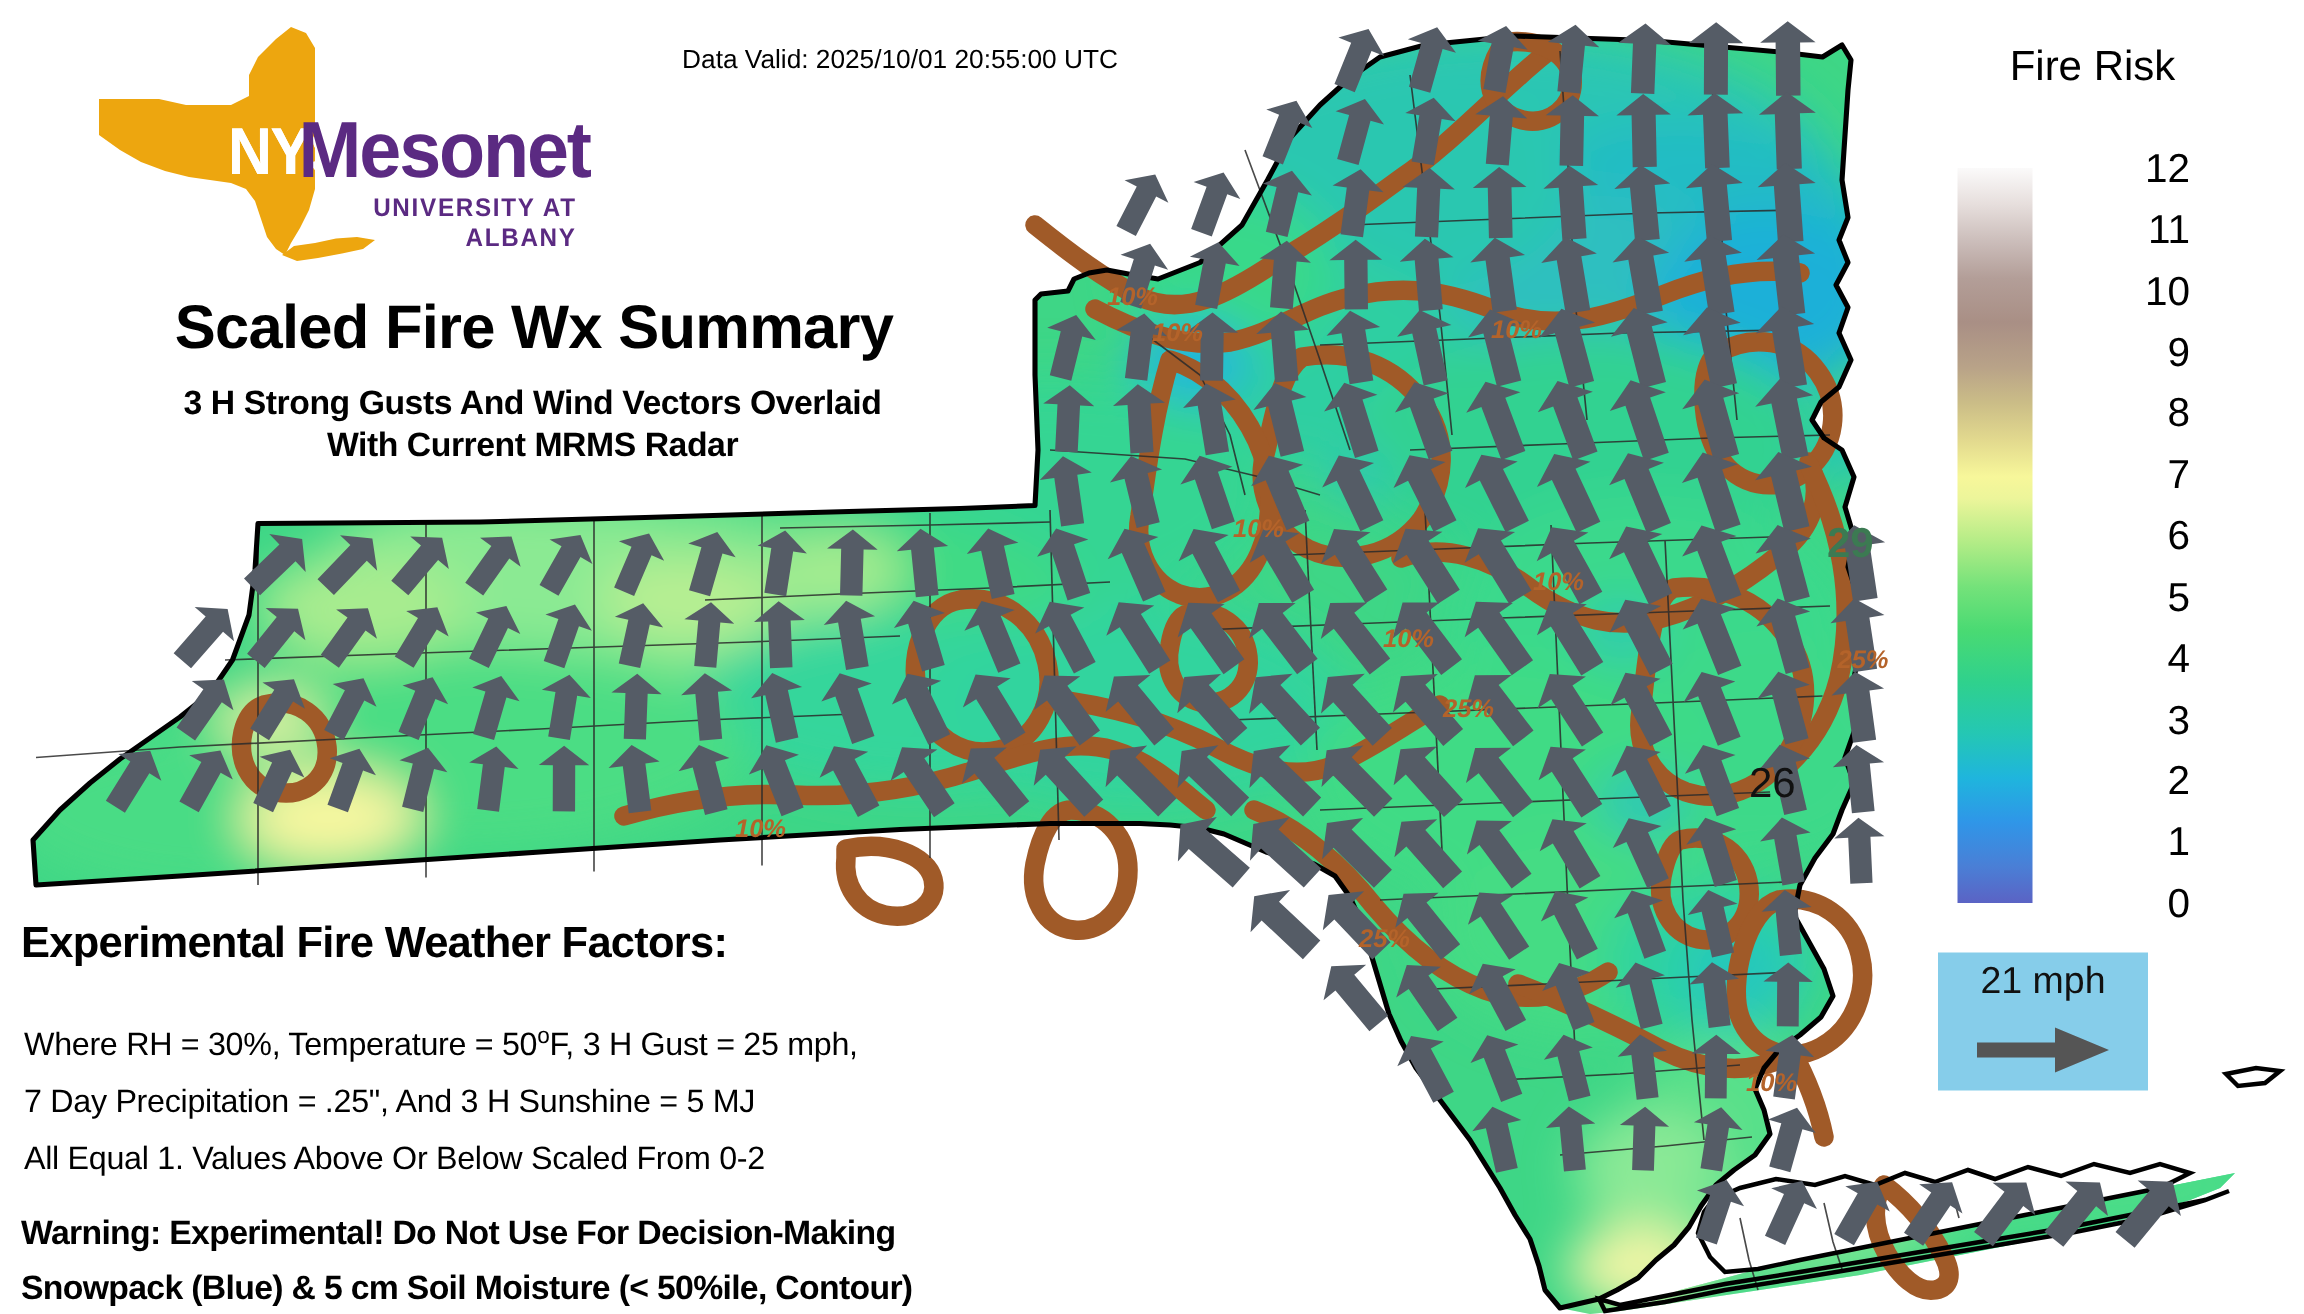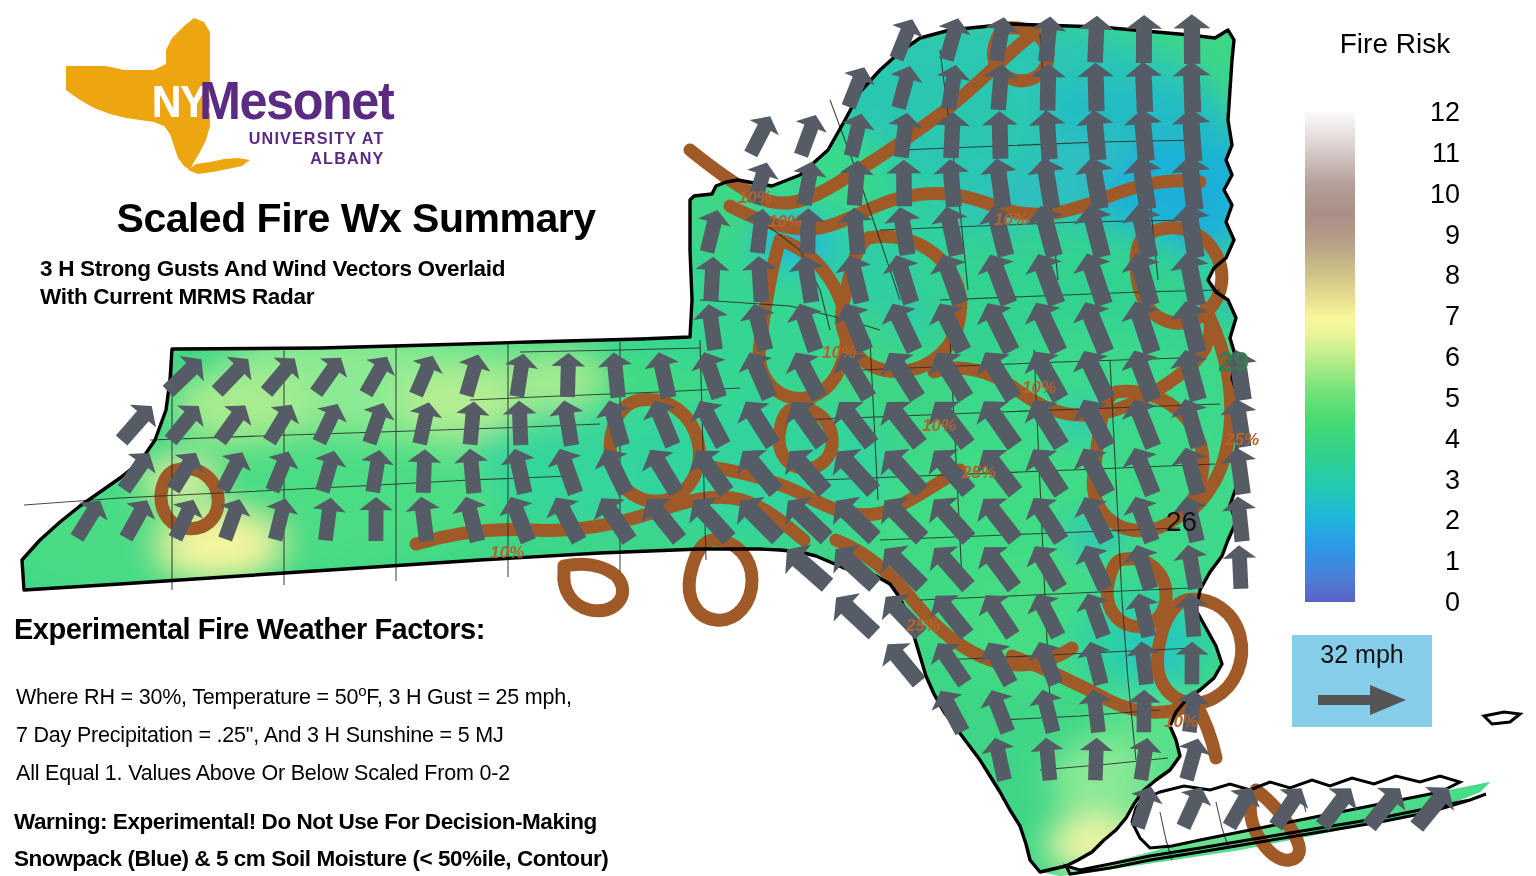--- a/index.html
+++ b/index.html
@@ -32,21 +32,21 @@
     letter-spacing:1.2px;transform:scaleX(0.95);transform-origin:left center;
   }
 
   
   #fig-stamp{left:340px;top:29px;width:520px;text-align:center;
     font-size:17.5px;line-height:21px;color:#000;}
 
   
   #main-title{left:46px;top:195px;width:620px;text-align:center;
     font-size:41px;font-weight:bold;letter-spacing:-0.5px;}
-  #sub-title{left:40px;top:255px;width:630px;text-align:left;
+  #sub-title{left:40px;top:255px;width:630px;text-align:center;
     font-size:22.5px;font-weight:bold;line-height:28px;letter-spacing:-0.3px;}
 
   
   #footer-head{left:14px;top:613px;font-size:29px;font-weight:bold;letter-spacing:-0.5px;text-align:right;}
   .foot-line{font-size:21.5px;line-height:38px;letter-spacing:-0.2px;white-space:nowrap;}
   #foot-lines{left:16px;top:672px;}
   .foot-warn{font-size:22.5px;font-weight:bold;line-height:37px;letter-spacing:-0.45px;white-space:nowrap;}
   #foot-warns{left:14px;top:803px;}
   sup.deg{font-size:0.7em;vertical-align:super;}
 
@@ -503,20 +503,21 @@
       L 112,104 L 96,100 L 80,94 L 66,86 L 52,76 Z"></path>
     <path fill="#eda60f" d="M 174,156 L 182,150 L 196,148 L 210,145 L 224,144
       L 236,146 L 228,152 L 214,155 L 198,158 L 184,160 Z"></path>
   </svg>
   <div id="logo-nys">NYS</div>
   <div id="logo-meso">Mesonet</div>
   <div id="logo-ua">UNIVERSITY AT ALBANY</div>
 </div>
 
 <div id="fig-stamp" class="abs">
+  <div>Data Valid: 2025/10/01 20:55:00 UTC</div>
 </div>
 
 <div id="main-title" class="abs">Scaled Fire Wx Summary</div>
 <div id="sub-title" class="abs">
   <div>3 H Strong Gusts And Wind Vectors Overlaid</div>
   <div>With Current MRMS Radar</div>
 </div>
 
 <div id="footer-head" class="abs">Experimental Fire Weather Factors:</div>
 <div id="foot-lines" class="abs">
@@ -543,21 +544,21 @@
     <div class="cb-tick" style="top: 244px;">6</div>
     <div class="cb-tick" style="top: 284.833px;">5</div>
     <div class="cb-tick" style="top: 325.667px;">4</div>
     <div class="cb-tick" style="top: 366.5px;">3</div>
     <div class="cb-tick" style="top: 407.333px;">2</div>
     <div class="cb-tick" style="top: 448.167px;">1</div>
     <div class="cb-tick" style="top: 489px;">0</div>
   </div>
 
 <div id="wind-legend" class="abs">
-  <div id="wind-legend-label">32 mph</div>
+  <div id="wind-legend-label">21 mph</div>
   <svg id="wind-legend-arrow" width="90" height="34" viewBox="0 0 90 34">
     <path fill="#555555" d="M 0,12 L 52,12 L 52,2 L 88,17 L 52,32 L 52,22 L 0,22 Z"></path>
   </svg>
 </div>
 
 <div id="map-labels" class="abs" style="left:0;top:0;width:1536px;height:876px;">
     <div class="pct-lab" style="left: 738px; top: 188px; color: rgb(180, 99, 42);">10%</div>
     <div class="pct-lab" style="left: 768px; top: 212px; color: rgb(180, 99, 42);">10%</div>
     <div class="pct-lab" style="left: 994px; top: 210px; color: rgb(180, 99, 42);">10%</div>
     <div class="pct-lab" style="left: 822px; top: 343px; color: rgb(180, 99, 42);">10%</div>

